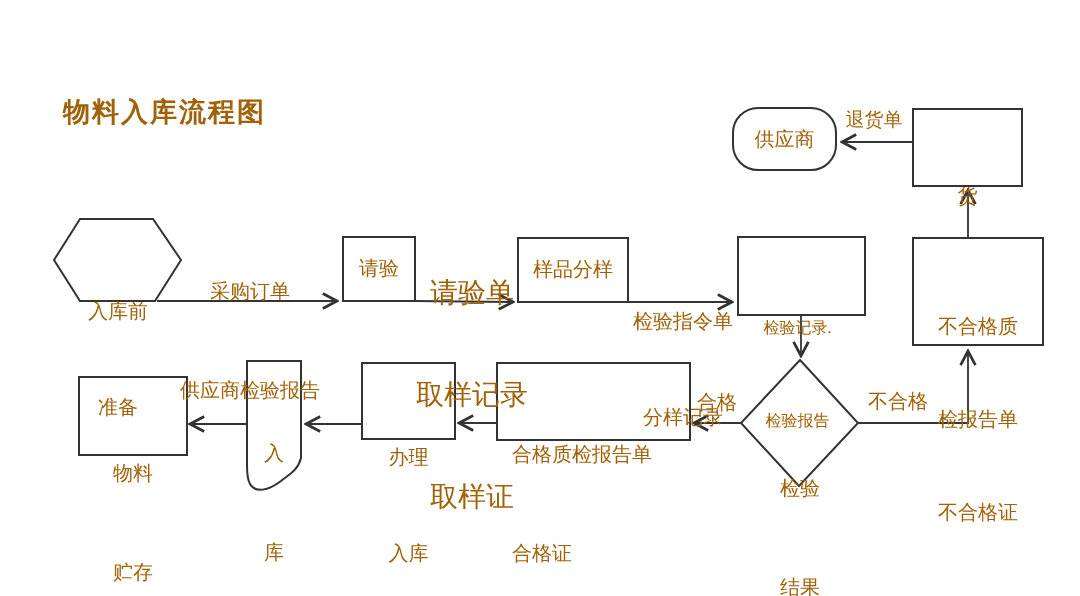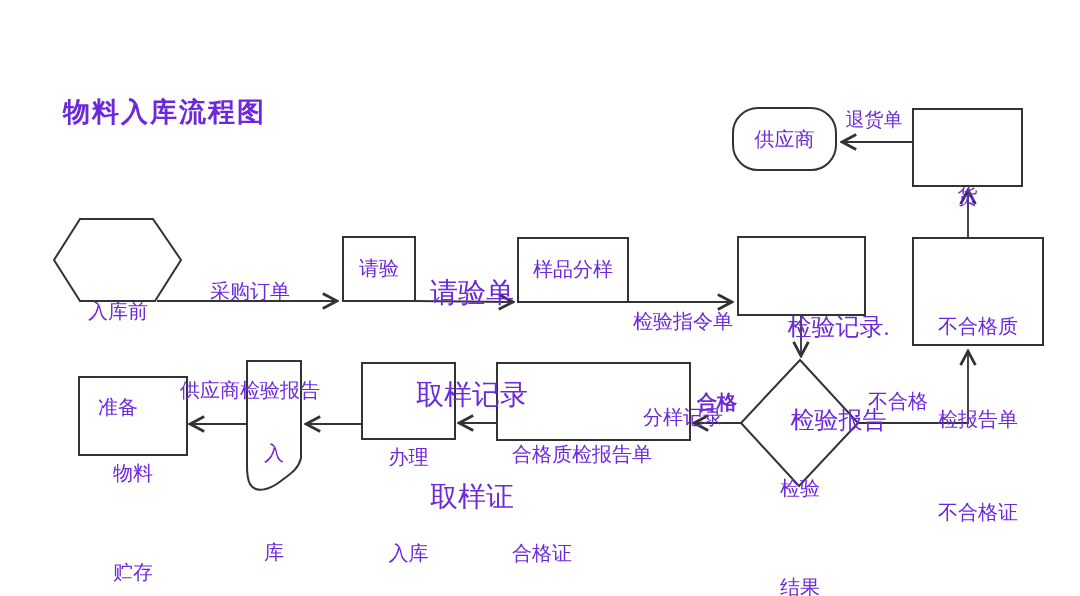--- a/index.html
+++ b/index.html
@@ -5,39 +5,39 @@
   html,body { margin:0; padding:0; background:#ffffff; }
   #canvas {
     position:relative;
     width:1080px; height:596px;
     background:#ffffff;
     overflow:hidden;
     font-family:"Liberation Serif","DejaVu Serif",serif;
     color:#1a1a1a;
   }
   #diagram-svg { position:absolute; left:0; top:0; }
-  .lbl { position:absolute; white-space:pre; color:#6d28d9; }
+  .lbl { position:absolute; white-space:pre; color:#a16207; }
   .ctr { text-align:center; }
 
   #title          { left:63px;  top:94px;  width:320px; font-size:27px; font-weight:bold;
                     font-family:"Liberation Sans","DejaVu Sans",sans-serif; letter-spacing:2px; }
 
   #prep-label       { left:58px;  top:231px; width:120px; font-size:20px; line-height:32px; }
   #edge1-labels     { left:150px; top:209px; width:200px; font-size:20px; line-height:33px; }
   #qingyan-label    { left:339px; top:255px; width:80px;  font-size:20px; }
   #edge2-labels     { left:392px; top:208px; width:160px; font-size:28px; line-height:34px; }
   #sample-label     { left:503px; top:256px; width:140px; font-size:20px; }
   #edge3-labels     { left:603px; top:241px; width:160px; font-size:20px; line-height:32px; }
-  #record-label     { left:775px; top:250px; width:127px; font-size:24px; line-height:31px; }
+  #record-label     { left:734px; top:250px; width:127px; font-size:16px; line-height:31px; }
   #supplier-label   { left:733px; top:126px; width:103px; font-size:20px; }
   #returnslip-label { left:834px; top:107px; width:80px;  font-size:19px; }
   #supplyret-label  { left:913px; top:119px; width:109px; font-size:20px; line-height:31px; }
   #rejectdocs-label { left:913px; top:249px; width:130px; font-size:20px; line-height:31px; }
   #decision-label   { left:755px; top:406px; width:90px;  font-size:20px; line-height:33px; }
-  #pass-label       { left:689px; top:389px; width:56px;  font-size:20px;font-weight:bold; }
+  #pass-label       { left:689px; top:389px; width:56px;  font-size:20px; }
   #fail-label       { left:856px; top:388px; width:84px;  font-size:20px; }
   #passdocs-label   { left:512px; top:372px; width:180px; font-size:20px; line-height:33px; text-align:left; }
   #handle-label     { left:362px; top:377px; width:93px;  font-size:20px; line-height:32px; }
   #receipt-label    { left:254px; top:371px; width:40px;  font-size:20px; line-height:33px; }
   #storage-label    { left:79px;  top:391px; width:108px; font-size:20px; line-height:33px; }
 </style>
 </head>
 <body>
 
 <div id="canvas">

